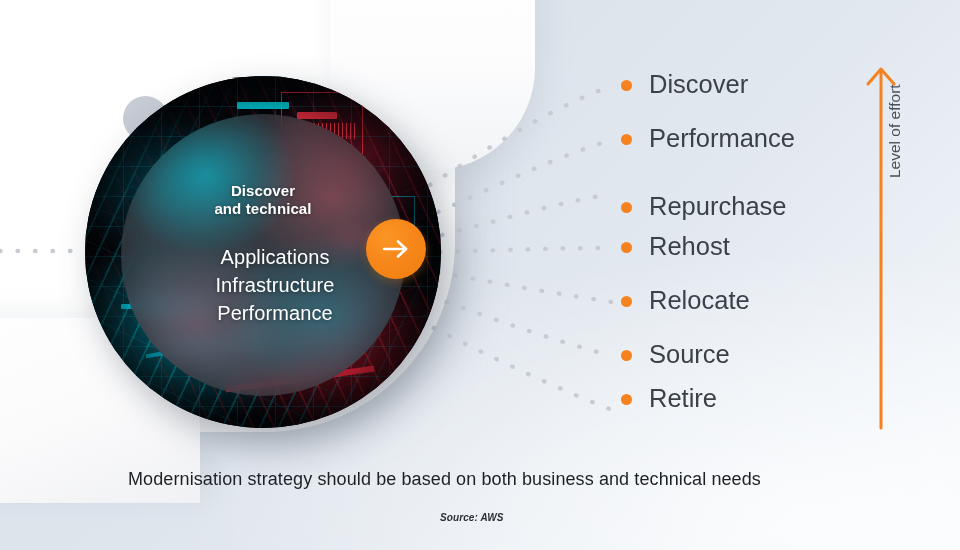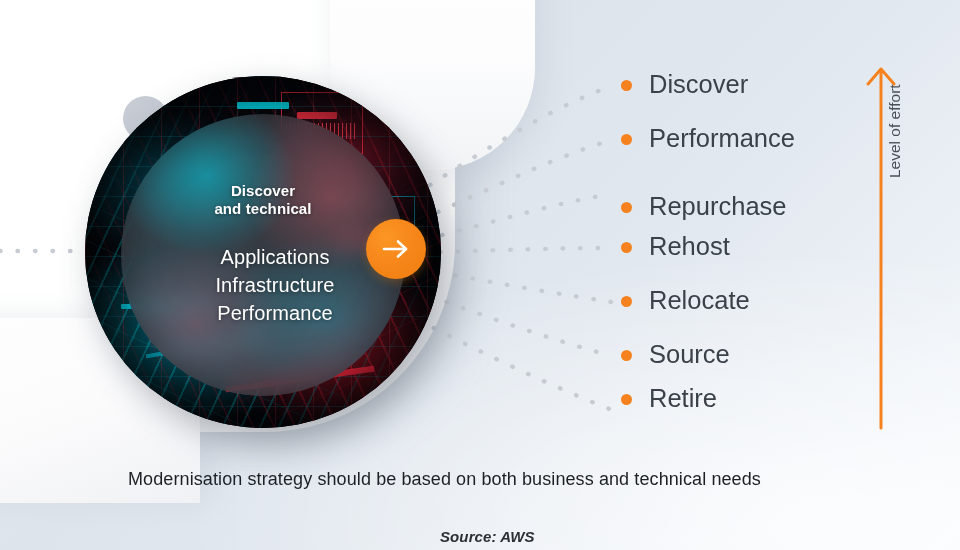--- a/index.html
+++ b/index.html
@@ -158,22 +158,22 @@
     font-size:15.5px;color:#4a5058;white-space:nowrap;
     transform:rotate(-90deg);transform-origin:left top;
   }
 
   
   .caption{
     position:absolute;left:128px;top:469px;
     font-size:18px;color:#1d2125;white-space:nowrap;letter-spacing:.1px;
   }
   .source{
-    position:absolute;left:440px;top:528px;
-    font-size:15px;color:#2b3035;font-style:italic;font-weight:bold;letter-spacing:.1px;
+    position:absolute;left:440px;top:512px;
+    font-size:10px;color:#2b3035;font-style:italic;font-weight:bold;letter-spacing:.1px;
   }
 </style>
 </head>
 <body>
 
 <div id="stage">
 
   <div class="bg-sheen"></div>
   <div class="white-panel"></div>
   <div class="white-blob-top"></div>

